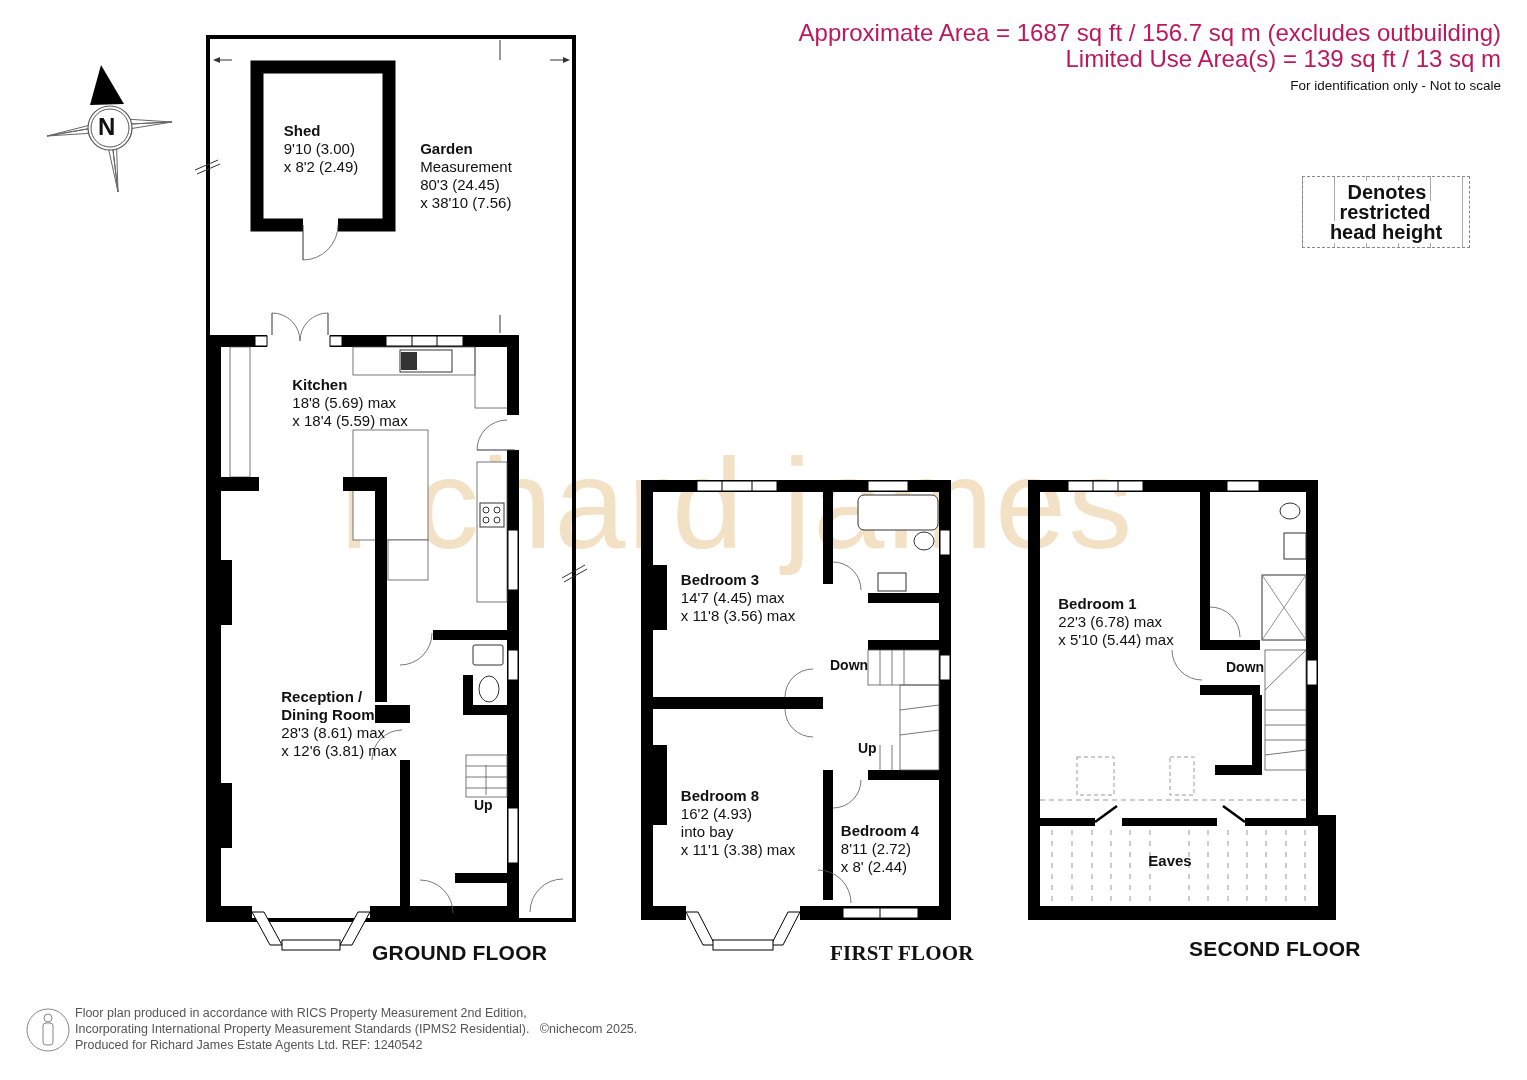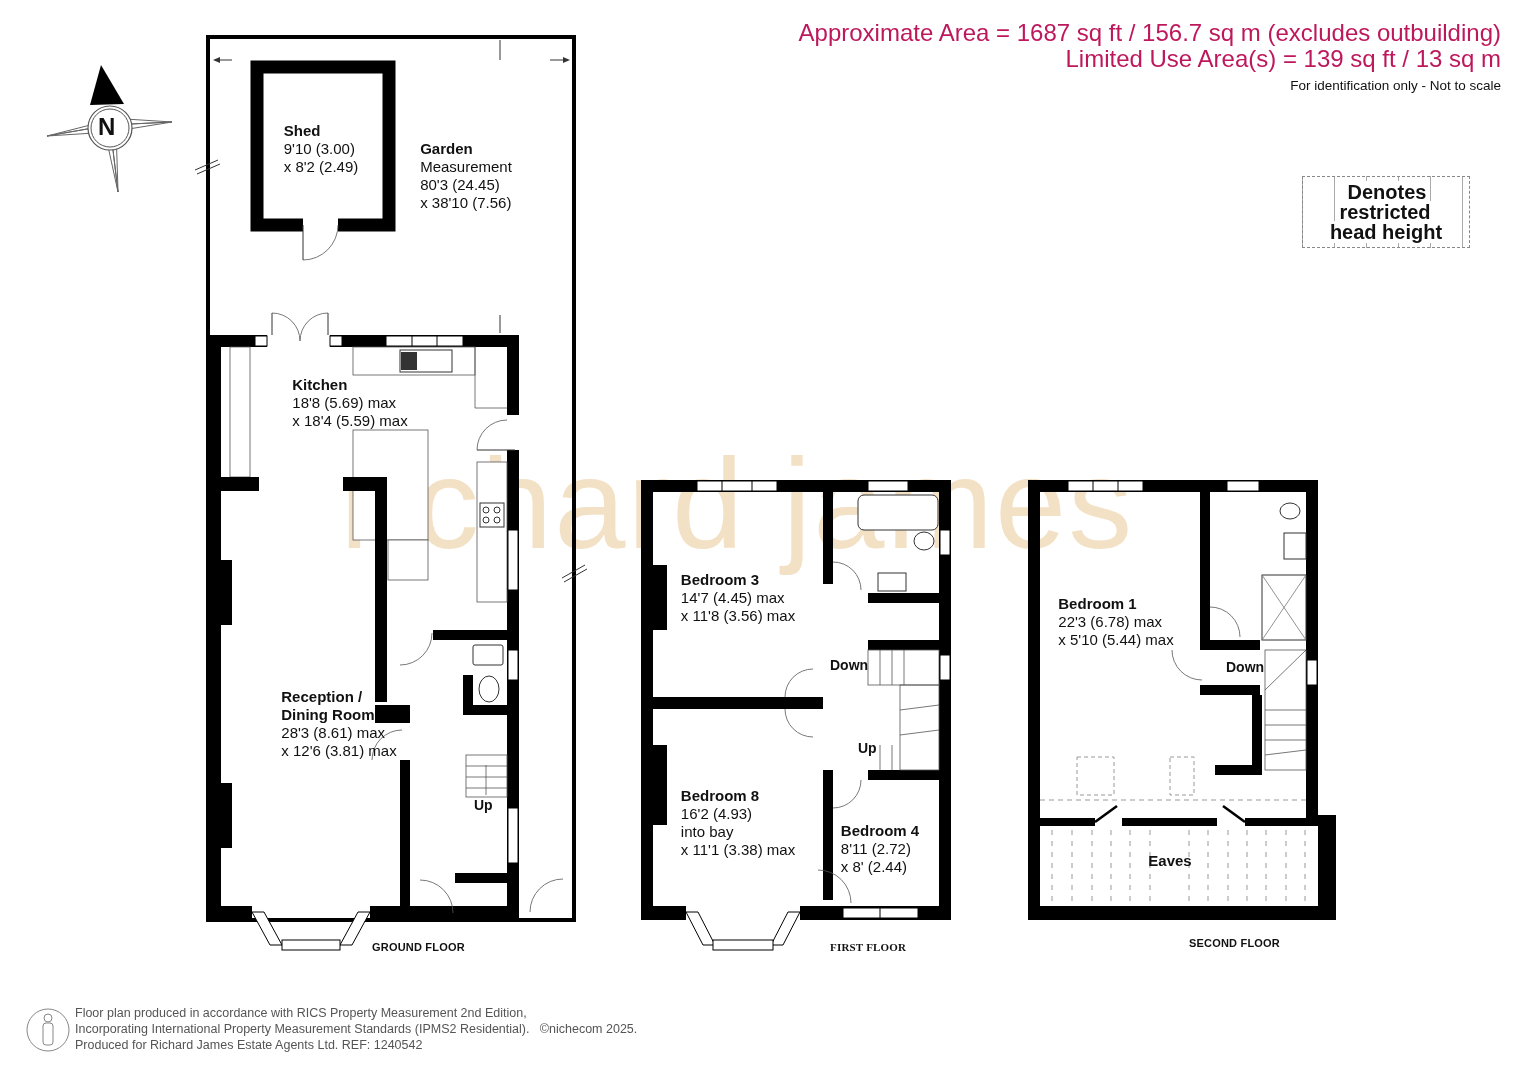--- a/index.html
+++ b/index.html
@@ -9,21 +9,21 @@
   .area-line { font-size: 24px; line-height: 26px; color: #be185d; margin-left: 20px; }
   .area-note { font-size: 13.5px; margin-top: 6px; color: #111; }
   .legend { position: absolute; left: 1302px; top: 176px; width: 166px; height: 70px; border: 1.5px dashed #888;
             background-image: repeating-linear-gradient(90deg, transparent 0 31px, #aaa 31px 32px); background-size: 32px 100%; }
   .legend-text { position: absolute; inset: 0; display: flex; align-items: center; justify-content: center; text-align: center;
                  font-weight: bold; font-size: 20px; line-height: 20px; background: transparent; }
   .legend-text span { background: #fff; padding: 0 2px; }
   svg#plan { position: absolute; left: 0; top: 0; }
   .room-label { position: absolute; text-align: left; font-size: 15px; line-height: 18px; transform: translateX(-50%); white-space: nowrap; }
   .room-label .nm { font-weight: bold; display: block; }
-  .floor-title { position: absolute; font-weight: bold; font-size: 11px; letter-spacing: 0.2px; }
+  .floor-title { position: absolute; font-weight: bold; font-size: 21px; letter-spacing: 0.2px; }
   .footer { position: absolute; left: 75px; top: 1005px; font-size: 12.5px; line-height: 16px; color: #555; }
   .watermark { position: absolute; left: 340px; top: 430px; font-size: 128px; color: #f2dcbc; letter-spacing: 2px; font-weight: 300; opacity: 0.85; pointer-events: none; }
   .stair-lbl { position: absolute; font-weight: bold; font-size: 14px; }
 </style>
 </head>
 <body>
 
 <div class="watermark">richard james</div>
 
 <div class="area-block">

